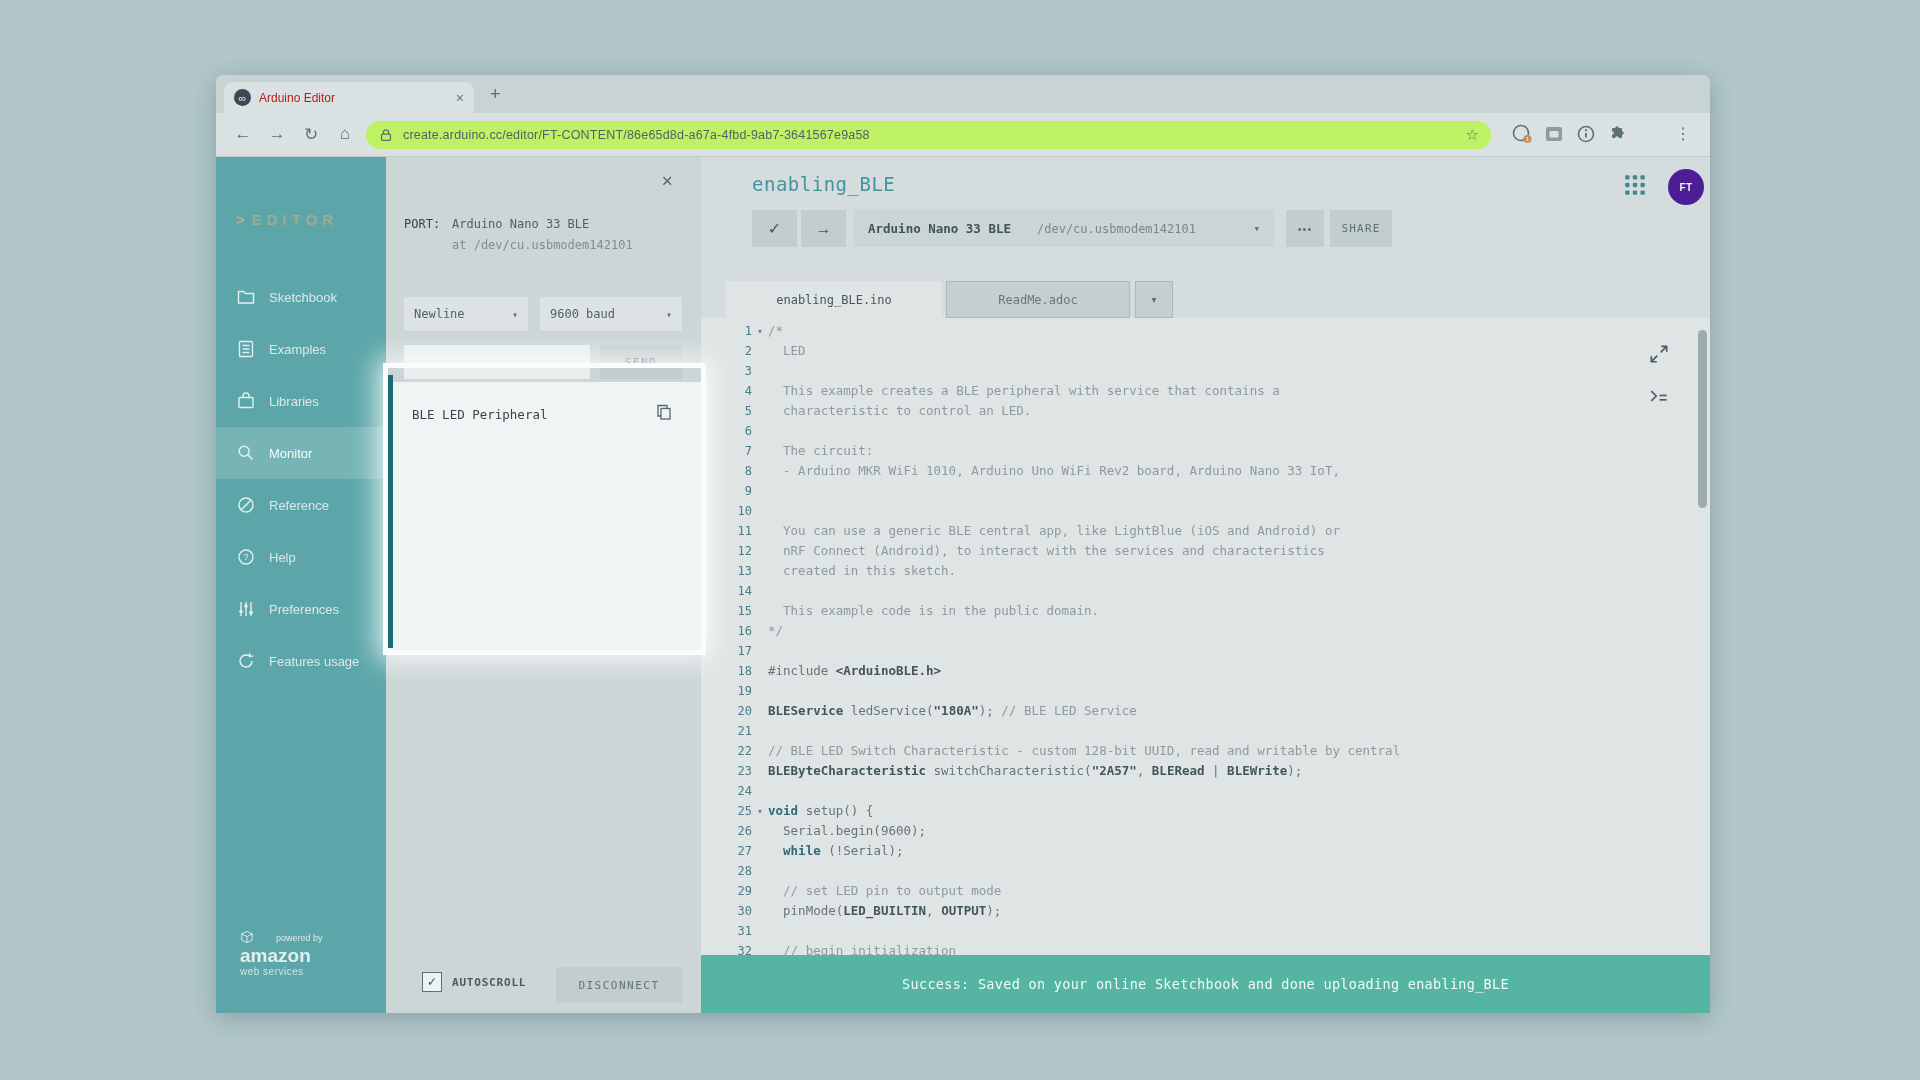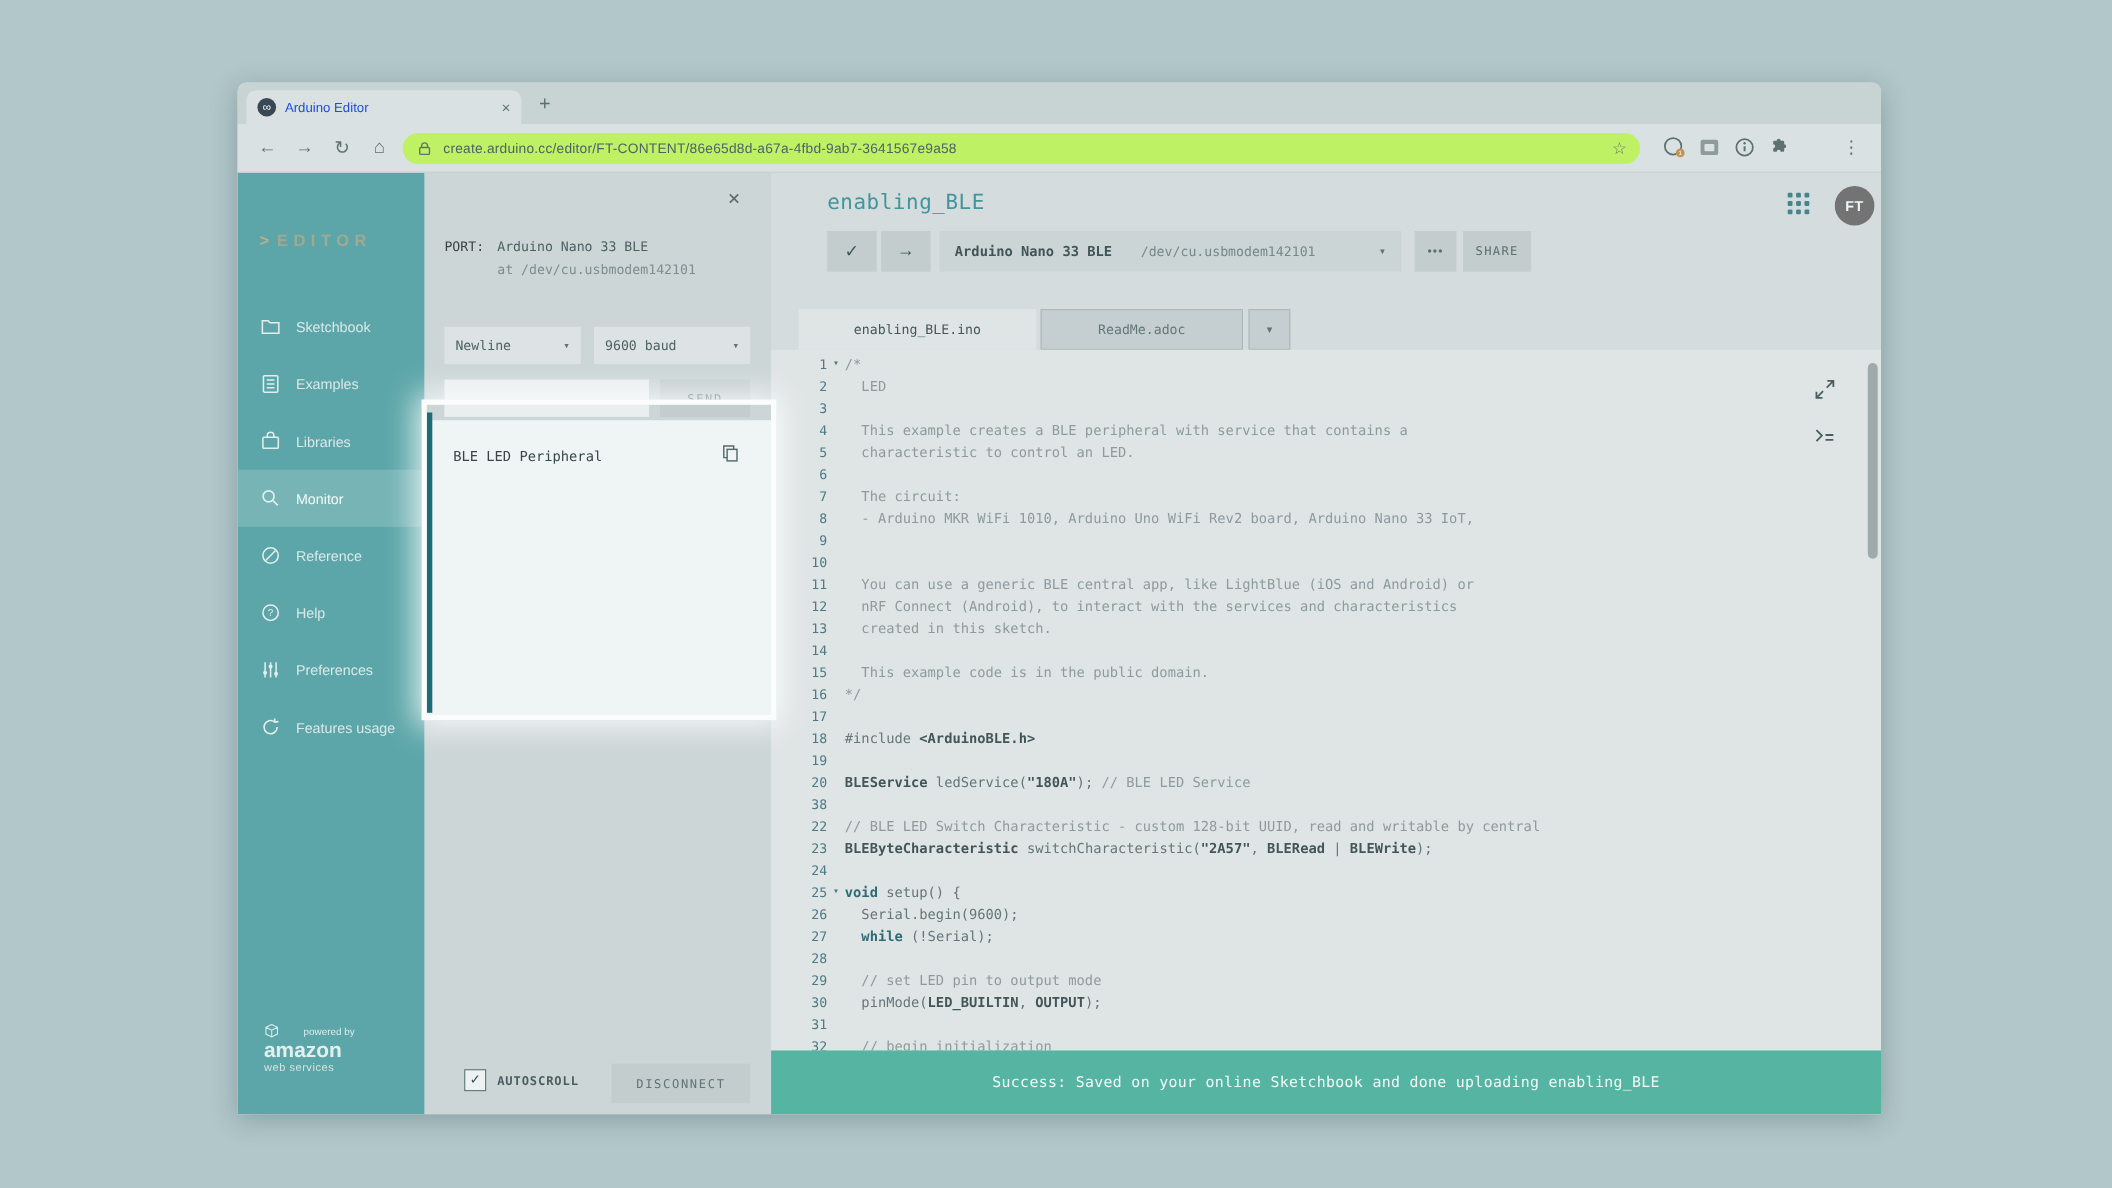--- a/index.html
+++ b/index.html
@@ -8,21 +8,21 @@
 
   
   .browser { position:absolute; left:216px; top:75px; width:1494px; height:938px;
              border-radius:8px 8px 0 0; background:#dae1e2; box-shadow:0 5px 24px rgba(35,58,60,.28); }
 
   .tabstrip { position:absolute; top:0; left:0; right:0; height:38px; background:#c8d3d4; border-radius:8px 8px 0 0; }
   .btab { position:absolute; left:8px; top:7px; width:250px; height:31px; background:#dae1e2;
           border-radius:9px 9px 0 0; display:flex; align-items:center; padding:0 10px; gap:8px; cursor:pointer; }
   .favicon { width:17px; height:17px; border-radius:50%; background:#3a4854; color:#e8f0ef; font-size:11px;
              display:flex; align-items:center; justify-content:center; flex:none; }
-  .btab-title { font-size:12px; color:#1d4ed8; flex:1; white-space:nowrap; overflow:hidden; }
+  .btab-title { font-size:12px; color:#b91c1c; flex:1; white-space:nowrap; overflow:hidden; }
   .btab-close { color:#63777a; font-size:14px; flex:none; }
   .newtab-btn { position:absolute; left:274px; top:9px; font-size:18px; color:#5b6f71; cursor:pointer; }
 
   .toolbar { position:absolute; top:38px; left:0; right:0; height:44px; background:#dae1e2; border-bottom:1px solid #c3cdcf; }
   .navic { position:absolute; top:11px; font-size:17px; color:#5e7274; cursor:pointer; width:22px; text-align:center; }
   .urlbar { position:absolute; left:150px; top:8px; width:1125px; height:28px; background:#bef264;
             border-radius:14px; display:flex; align-items:center; padding:0 12px; gap:9px; }
   .url-text { font-size:12.5px; color:#4e6366; flex:1; letter-spacing:.2px; }
   .star-icon { color:#5e7274; font-size:15px; }
   .extic { position:absolute; top:10px; width:22px; height:22px; cursor:pointer; }
@@ -89,22 +89,22 @@
   .board-select { position:absolute; left:153px; top:53px; width:420px; height:37px; background:#ccd5d6;
                   display:flex; align-items:center; padding:0 14px; cursor:pointer;
                   font-family:"DejaVu Sans Mono", monospace; }
   .board-name { font-size:12.5px; font-weight:bold; color:#3f5558; }
   .board-port { font-size:12px; color:#75888a; margin-left:26px; }
   .board-caret { margin-left:auto; color:#5f7476; font-size:11px; }
   .btn-more { left:585px; width:38px; font-size:11px; letter-spacing:1px; color:#5a7073; }
   .btn-share { left:629px; width:62px; font:11px "DejaVu Sans Mono", monospace; letter-spacing:1.2px; color:#5a7073; }
   .apps-grid { position:absolute; left:922px; top:16px; width:24px; height:24px; color:#45868d; cursor:pointer; }
   .apps-grid svg { width:24px; height:24px; display:block; }
-  .avatar { position:absolute; left:967px; top:12px; width:36px; height:36px; border-radius:50%; background:#737373;
-            color:#edf6f6; font-size:13px; font-weight:bold; letter-spacing:.5px;
+  .avatar { position:absolute; left:967px; top:12px; width:36px; height:36px; border-radius:50%; background:#4c1d95;
+            color:#edf6f6; font-size:10px; font-weight:bold; letter-spacing:.5px;
             display:flex; align-items:center; justify-content:center; cursor:pointer; }
 
   .tabsrow { position:absolute; left:0; top:121px; width:1191px; height:40px;margin-left:25px; }
   .file-tab { position:absolute; top:3px; height:37px; display:flex; align-items:center; justify-content:center;
               font:12px "DejaVu Sans Mono", monospace; cursor:pointer; }
   .file-tab.active { left:0; width:216px; background:#dfe4e5; color:#44585a; }
   .file-tab.inactive { left:220px; width:184px; background:#c5cfd1; border:1px solid #aab8ba; color:#63787a; }
   .tab-caret { position:absolute; left:409px; top:3px; width:38px; height:37px; background:#c5cfd1;
                border:1px solid #aab8ba; color:#5f7476; font-size:10px; display:flex; align-items:center;
                justify-content:center; cursor:pointer; }
@@ -366,21 +366,21 @@
             <div class="code-line"><span class="ln">11</span><span class="fold"></span><span class="lt"><span class="tok-c">  You can use a generic BLE central app, like LightBlue (iOS and Android) or</span></span></div>
             <div class="code-line"><span class="ln">12</span><span class="fold"></span><span class="lt"><span class="tok-c">  nRF Connect (Android), to interact with the services and characteristics</span></span></div>
             <div class="code-line"><span class="ln">13</span><span class="fold"></span><span class="lt"><span class="tok-c">  created in this sketch.</span></span></div>
             <div class="code-line"><span class="ln">14</span><span class="fold"></span><span class="lt"></span></div>
             <div class="code-line"><span class="ln">15</span><span class="fold"></span><span class="lt"><span class="tok-c">  This example code is in the public domain.</span></span></div>
             <div class="code-line"><span class="ln">16</span><span class="fold"></span><span class="lt"><span class="tok-c">*/</span></span></div>
             <div class="code-line"><span class="ln">17</span><span class="fold"></span><span class="lt"></span></div>
             <div class="code-line"><span class="ln">18</span><span class="fold"></span><span class="lt"><span class="tok-p">#include </span><span class="tok-s">&lt;ArduinoBLE.h&gt;</span></span></div>
             <div class="code-line"><span class="ln">19</span><span class="fold"></span><span class="lt"></span></div>
             <div class="code-line"><span class="ln">20</span><span class="fold"></span><span class="lt"><span class="tok-s">BLEService</span><span class="tok-p"> ledService(</span><span class="tok-s">"180A"</span><span class="tok-p">); </span><span class="tok-c">// BLE LED Service</span></span></div>
-            <div class="code-line"><span class="ln">38</span><span class="fold"></span><span class="lt"></span></div>
+            <div class="code-line"><span class="ln">21</span><span class="fold"></span><span class="lt"></span></div>
             <div class="code-line"><span class="ln">22</span><span class="fold"></span><span class="lt"><span class="tok-c">// BLE LED Switch Characteristic - custom 128-bit UUID, read and writable by central</span></span></div>
             <div class="code-line"><span class="ln">23</span><span class="fold"></span><span class="lt"><span class="tok-s">BLEByteCharacteristic</span><span class="tok-p"> switchCharacteristic(</span><span class="tok-s">"2A57"</span><span class="tok-p">, </span><span class="tok-s">BLERead</span><span class="tok-p"> | </span><span class="tok-s">BLEWrite</span><span class="tok-p">);</span></span></div>
             <div class="code-line"><span class="ln">24</span><span class="fold"></span><span class="lt"></span></div>
             <div class="code-line"><span class="ln">25</span><span class="fold">▾</span><span class="lt"><span class="tok-k">void</span><span class="tok-p"> setup() {</span></span></div>
             <div class="code-line"><span class="ln">26</span><span class="fold"></span><span class="lt"><span class="tok-p">  Serial.begin(9600);</span></span></div>
             <div class="code-line"><span class="ln">27</span><span class="fold"></span><span class="lt"><span class="tok-p">  </span><span class="tok-k">while</span><span class="tok-p"> (!Serial);</span></span></div>
             <div class="code-line"><span class="ln">28</span><span class="fold"></span><span class="lt"></span></div>
             <div class="code-line"><span class="ln">29</span><span class="fold"></span><span class="lt"><span class="tok-c">  // set LED pin to output mode</span></span></div>
             <div class="code-line"><span class="ln">30</span><span class="fold"></span><span class="lt"><span class="tok-p">  pinMode(</span><span class="tok-s">LED_BUILTIN</span><span class="tok-p">, </span><span class="tok-s">OUTPUT</span><span class="tok-p">);</span></span></div>
             <div class="code-line"><span class="ln">31</span><span class="fold"></span><span class="lt"></span></div>

